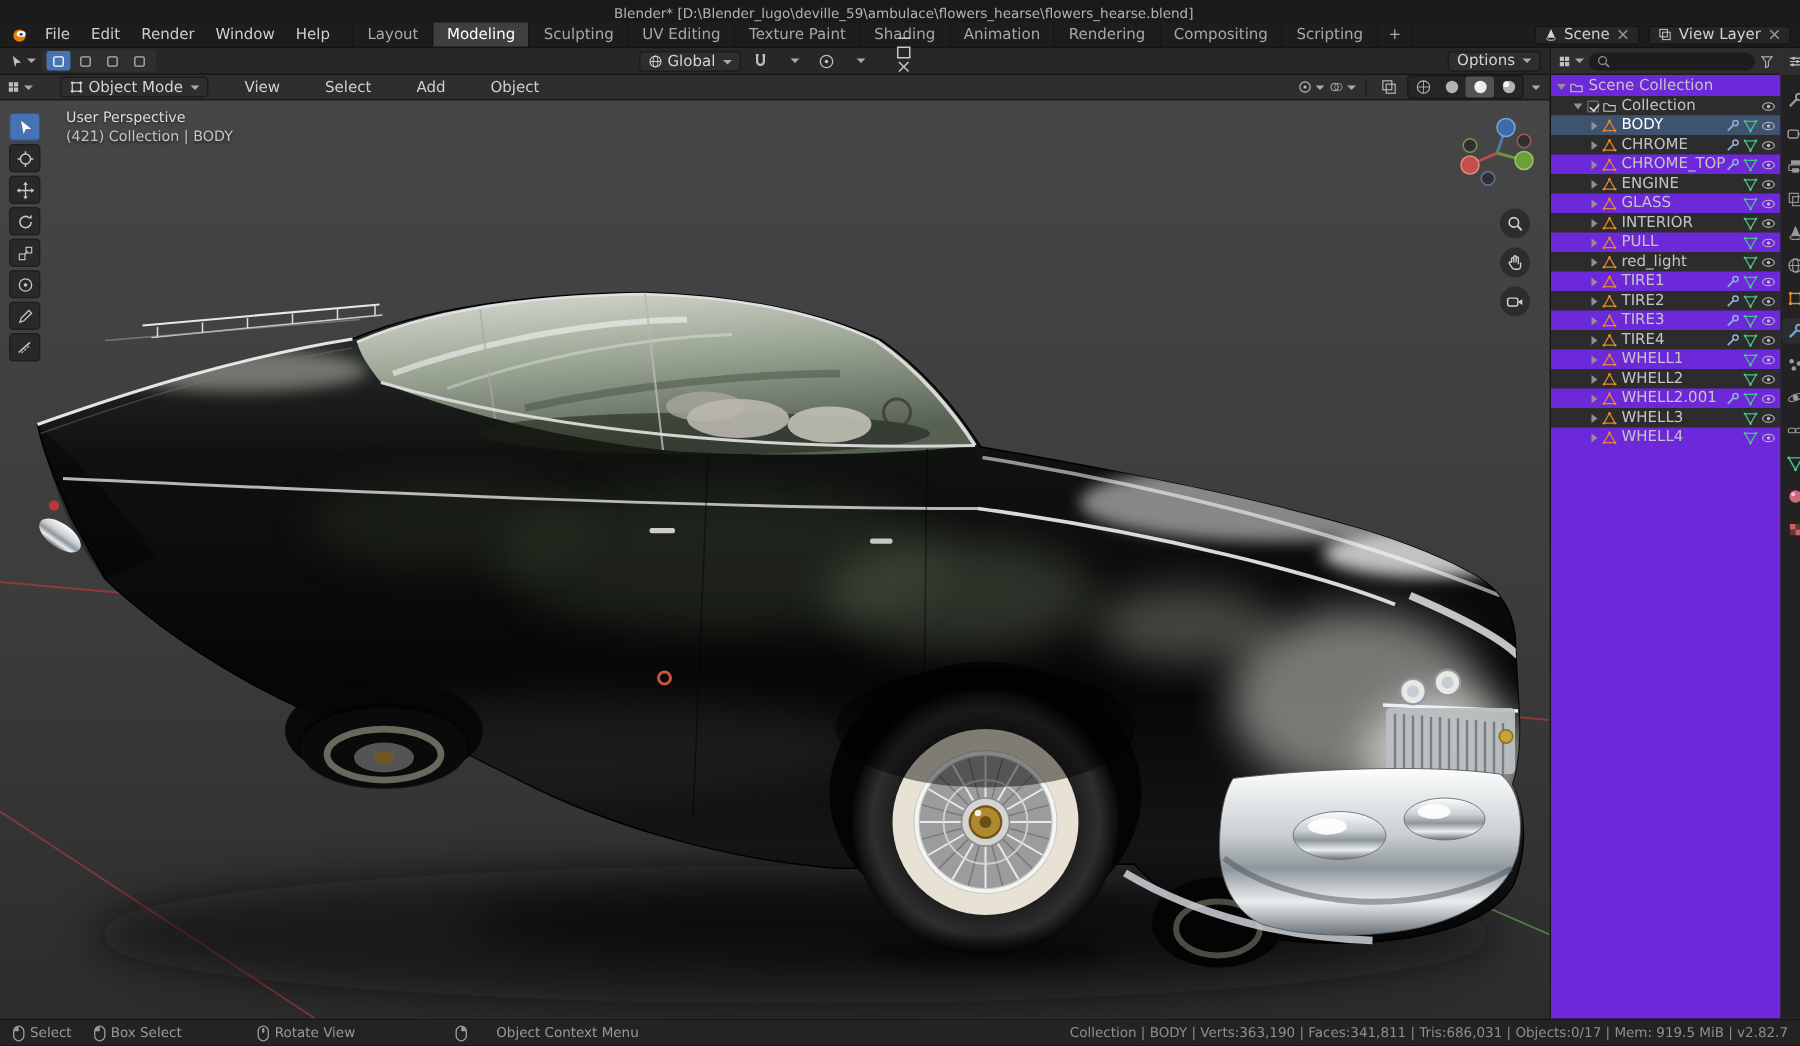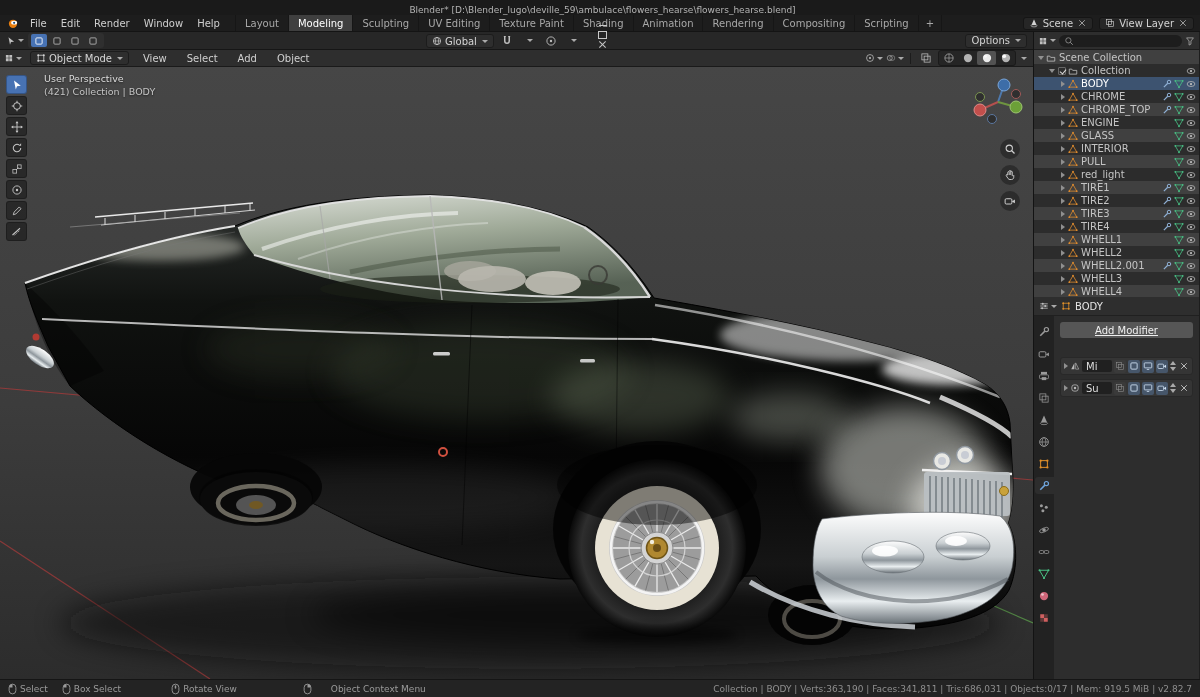--- a/index.html
+++ b/index.html
@@ -34,21 +34,21 @@
   .topbar { height:18px; background:#272727; border-bottom:1px solid #161616; display:flex; align-items:center; padding:0 6px; gap:4px; }
   .toolbox { display:flex; align-items:center; gap:2px; background:#2f2f2f; border-radius:3px; padding:1px 3px; }
   .mini-btn { width:16px; height:13px; display:flex; align-items:center; justify-content:center; border-radius:2px; color:#b4b4b4; }
   .mini-btn.active { background:#4772b3; color:#fff; }
   .tb-mid { margin-left:318px; display:flex; align-items:flex-end; gap:4px; }
   .dropdown { display:flex; align-items:center; gap:3px; background:#2e2e2e; border:1px solid #1c1c1c; border-radius:3px; height:14px; padding:0 5px; color:#d4d4d4; }
   .icon-btn { width:18px; height:15px; display:flex; align-items:center; justify-content:center; color:#bfbfbf; border-radius:2px; }
   .tb-right { margin-left:auto; }
 
   
-  .vpheader { height:17px; background:#2e2e2e; border-bottom:1px solid #1a1a1a; display:flex; align-items:center; padding:0 4px; gap:8px; }
+  .vpheader { height:17px; background:#2e2e2e; border-bottom:1px solid #1a1a1a; display:flex; align-items:center; padding:0 4px; gap:18px; }
   .vh-menu { padding:0 6px; color:#d0d0d0; }
   .vh-right { margin-left:auto; display:flex; align-items:center; gap:3px; padding-right:2px; }
   .shade-group { display:flex; background:#252525; border:1px solid #1a1a1a; border-radius:3px; }
   .shade-btn { width:19px; height:14px; display:flex; align-items:center; justify-content:center; color:#b2b2b2; }
   .shade-btn.active { background:#525252; color:#ececec; border-radius:2px; }
   .sep { width:1px; height:11px; background:#1c1c1c; margin:0 3px; }
 
   
   .viewport { position:relative; height:612px; background:#3a3a3a; overflow:hidden; }
   .scene-svg { position:absolute; left:0; top:0; }
@@ -56,21 +56,21 @@
   .vp-text .l2 { color:#c4c4c4; }
   .vp-tools { position:absolute; left:6px; top:8px; display:flex; flex-direction:column; gap:2px; }
   .tool-btn { width:21px; height:19px; border-radius:3px; background:rgba(35,35,35,.82); border:1px solid rgba(0,0,0,.25);
               display:flex; align-items:center; justify-content:center; color:#c6c6c6; }
   .tool-btn.active { background:#4772b3; color:#fff; }
   .vp-gizmo { position:absolute; right:8px; top:8px; }
   .vp-nav { position:absolute; right:13px; top:72px; display:flex; flex-direction:column; gap:6px; align-items:center; }
   .nav-btn { width:20px; height:20px; border-radius:50%; background:rgba(28,28,28,.55); display:flex; align-items:center; justify-content:center; color:#d2d2d2; }
 
   
-  .rightcol { width:166px; display:flex; flex-direction:column; background:#404040; border-left:1px solid #131313; }
+  .rightcol { width:166px; display:flex; flex-direction:row; background:#6d28d9; border-left:1px solid #131313; }
   .outliner { height:265px; display:flex; flex-direction:column; }
   .ol-header { height:18px; background:#2e2e2e; border-bottom:1px solid #1c1c1c; display:flex; align-items:center; gap:3px; padding:0 4px; }
   .ol-search { flex:1; height:12px; background:#1d1d1d; border-radius:7px; display:flex; align-items:center; gap:3px; padding:0 5px; color:#8a8a8a; }
   .ol-tree { flex:1; overflow:hidden; padding-top:1px; }
   .ol-row { height:13px; display:flex; align-items:center; color:#c4c4c4; }
   .ol-row:nth-child(even) { background:#2c2c2c; }
   .ol-row.sel { background:#3d5370; color:#fff; }
   .ol-name { margin-left:3px; white-space:nowrap; }
   .ind1 { padding-left:4px; } .ind2 { padding-left:15px; } .ind3 { padding-left:27px; }
   .ol-right { margin-left:auto; display:flex; align-items:center; gap:2px; padding-right:3px; }

